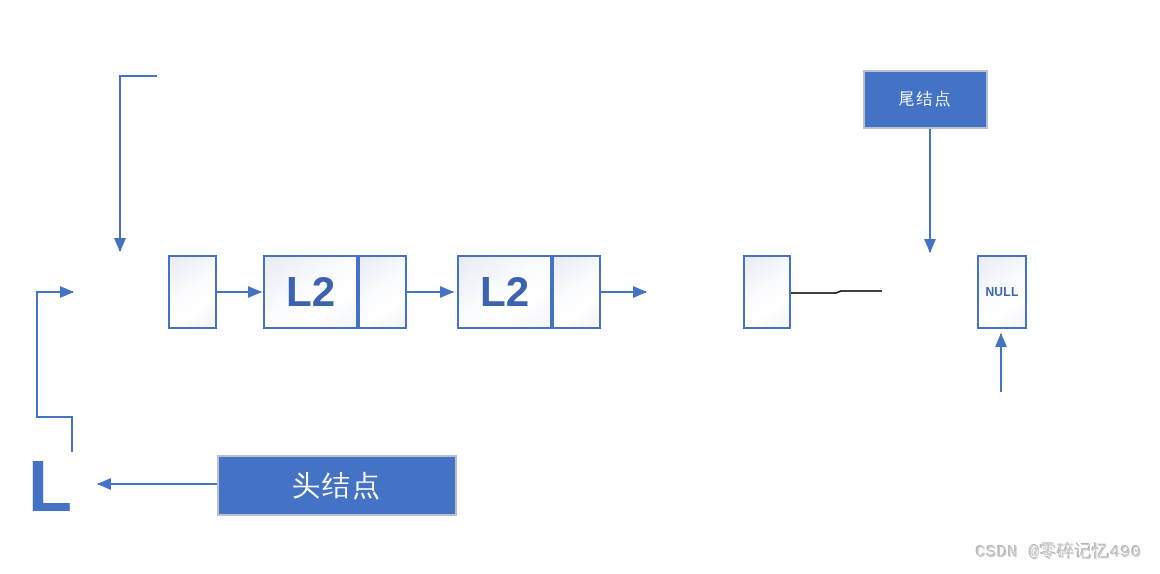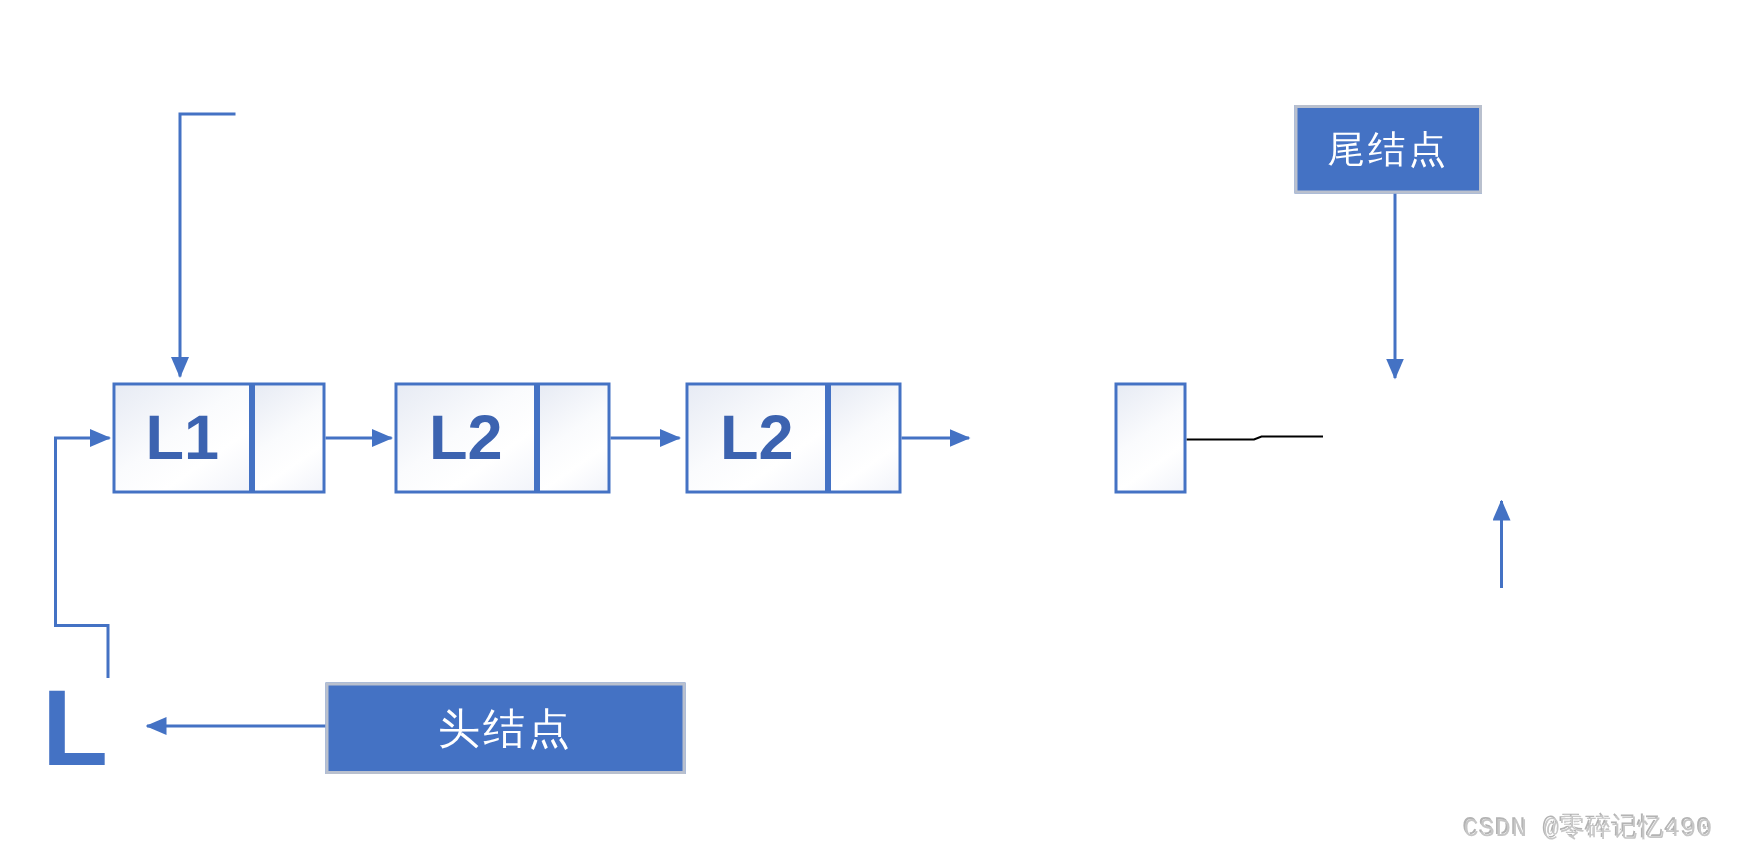--- a/index.html
+++ b/index.html
@@ -25,21 +25,21 @@
     background: #4472C4;
     border: 2px solid #b9c0ce;
     color: #ffffff;
     display: flex;
     align-items: center;
     justify-content: center;
     letter-spacing: 2px;
     box-sizing: border-box;
   }
   .callout.first  { left: 157px; top: 47px;  width: 216px; height: 60px; font-size: 28px; }
-  .callout.tail   { left: 863px; top: 70px;  width: 125px; height: 59px; font-size: 25px; }
+  .callout.tail   { left: 863px; top: 70px;  width: 125px; height: 59px; font-size: 16px; }
   .callout.head   { left: 217px; top: 455px; width: 240px; height: 61px; font-size: 28px; text-align: right; }
   .callout.nullp  { left: 994px; top: 392px; width: 141px; height: 61px; font-size: 26px; }
 
   .node-cell {
     position: absolute;
     top: 255px;
     height: 74px;
     border: 2px solid #4472C4;
     background: linear-gradient(145deg, #e7ebf4 0%, #fafbfd 45%, #ffffff 70%, #f2f4fa 100%);
     box-sizing: border-box;
@@ -109,29 +109,29 @@
     <path d="M217,484 L98,484" fill="none" stroke="#4472C4" stroke-width="2" marker-end="url(#ah)"></path>
   </svg>
 
   <div class="callout tail">
     <span>尾结点</span>
   </div>
   <div class="callout head">
     <span>头结点</span>
   </div>
 
-  <div class="node-cell data" style="left:75px;  width:93px;">L1</div>
   <div class="node-cell ptr" style="left:168px; width:49px;"></div>
 
   <div class="node-cell data" style="left:263px; width:95px;">L2</div>
   <div class="node-cell ptr" style="left:358px; width:49px;"></div>
 
   <div class="node-cell data" style="left:457px; width:95px;">L2</div>
   <div class="node-cell ptr" style="left:552px; width:49px;"></div>
 
   <div class="node-cell ptr" style="left:743px; width:48px;"></div>
 
+  <div class="node-cell ptr" style="left:977px; width:50px;">NULL</div>
 
   <div id="list-pointer-label">L</div>
 
   <div id="watermark">CSDN @零碎记忆490</div>
 
 </div>
 
 </body></html>

